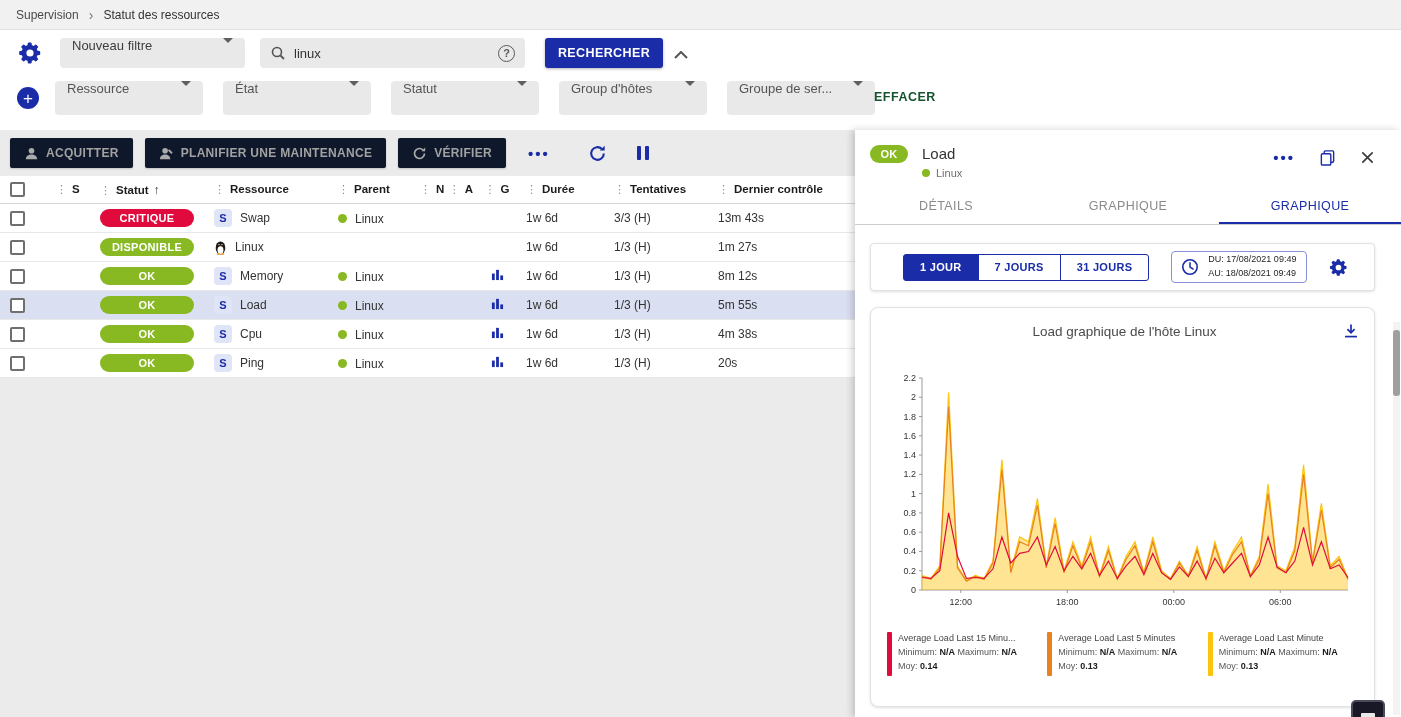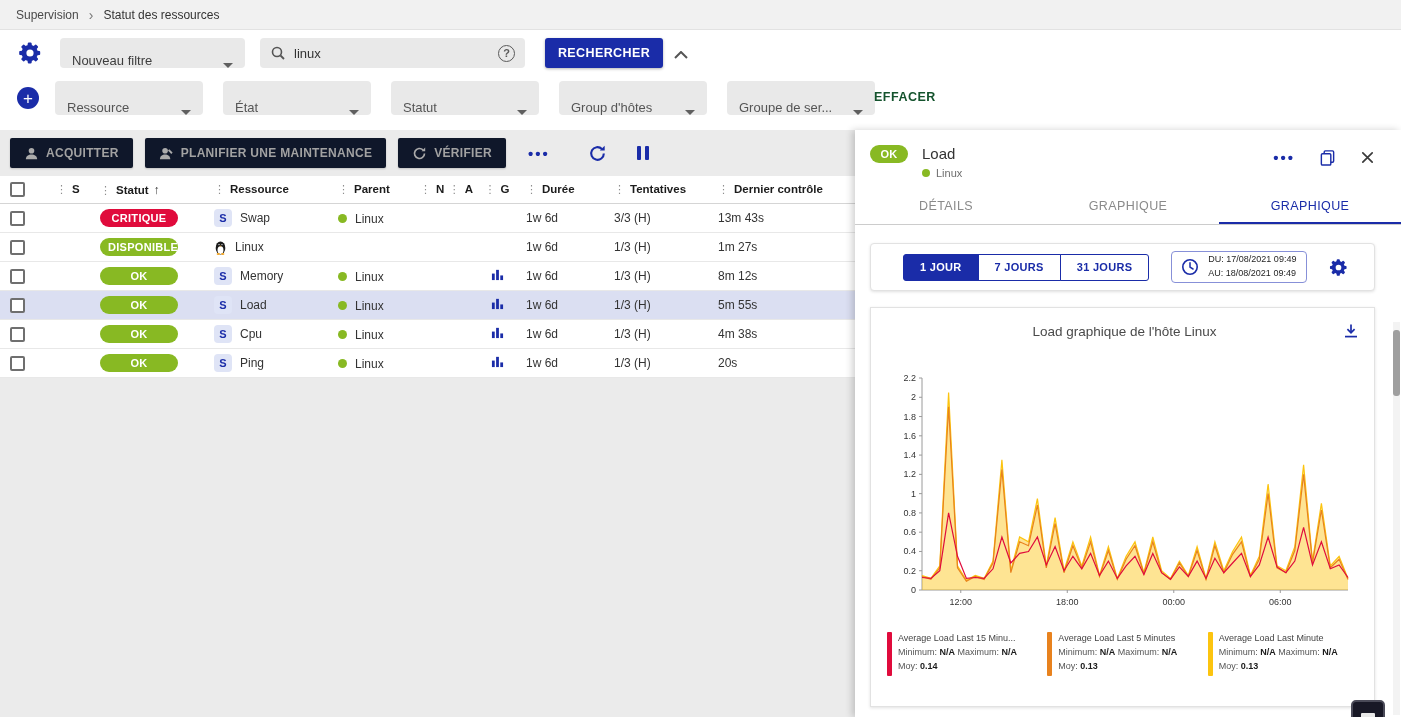--- a/index.html
+++ b/index.html
@@ -10,21 +10,21 @@
   .breadcrumb-bar { position:absolute; top:0; left:0; width:100%; height:30px; background:#f1f1f1;
     border-bottom:1px solid #e2e2e2; display:flex; align-items:center; gap:10px; padding:0 16px;
     font-size:12px; color:#4a4a4a; }
   .crumb { cursor:pointer; }
   .crumb.current { color:#333; }
   .crumb-sep { color:#777; font-size:14px; }
 
   
   .filter-area { position:absolute; top:30px; left:0; width:100%; height:100px; background:#fff; }
   .gear-big { position:absolute; left:18px; top:11px; cursor:pointer; }
-  .dropdown { background:#e9e9e9; border-radius:4px; display:flex; align-items:flex-end;
+  .dropdown { background:#e9e9e9; border-radius:4px; display:flex; align-items:flex-start;
     justify-content:space-between; padding:0 12px; color:#3d3d3d; font-size:13px; cursor:pointer; }
   .saved-filter { position:absolute; left:60px; top:8px; width:185px; height:30px; }
   .caret { width:0; height:0; border-left:5px solid transparent; border-right:5px solid transparent;
     border-top:5px solid #5f5f5f; margin-left:8px; }
   .search-box { position:absolute; left:260px; top:8px; width:265px; height:30px; background:#e9e9e9;
     border-radius:4px; display:flex; align-items:center; gap:8px; padding:0 10px; }
   .search-input { flex:1; border:none; background:transparent; outline:none; font-size:13px;
     color:#333; font-family:inherit; }
   .help-circle { width:17px; height:17px; border-radius:50%; border:1.5px solid #5a5a5a; color:#5a5a5a;
     font-size:11px; font-weight:bold; display:flex; align-items:center; justify-content:center; cursor:pointer; flex:none; }
@@ -54,21 +54,21 @@
   table { width:855px; border-collapse:collapse; table-layout:fixed; background:#fff; }
   thead th { text-align:left; padding:6px 4px 6px 10px; font-size:11.5px; color:#1c1c1c;
     border-bottom:1px solid #d5d5d5; white-space:nowrap; font-weight:bold; background:#fff; }
   .hdots { color:#8d8d8d; font-weight:normal; margin-right:5px; font-size:11px; cursor:col-resize; }
   .sort { margin-left:5px; color:#333; font-size:12px; cursor:pointer; }
   tbody td { padding:4px 4px 4px 10px; font-size:12px; color:#333; border-bottom:1px solid #e8e8e8;
     height:29px; white-space:nowrap; overflow:hidden; background:#fff; }
   tr.selected td { background:#dbdff2; }
   .cb { display:inline-block; width:15px; height:15px; border:2px solid #6f6f6f; border-radius:2px;
     background:#fff; vertical-align:middle; cursor:pointer; }
-  .pill { display:inline-block; width:78px; padding:3px 8px; text-align:center; border-radius:10px;
+  .pill { display:inline-block; width:94px; padding:3px 8px; text-align:center; border-radius:10px;
     color:#fff; font-size:11px; font-weight:bold; letter-spacing:.3px; }
   .schip { display:inline-flex; align-items:center; justify-content:center; width:18px; height:18px;
     border-radius:4px; background:#dfe4f6; color:#1a2ca8; font-size:11px; font-weight:bold;
     margin-right:8px; vertical-align:middle; }
   .dot { display:inline-block; width:9px; height:9px; border-radius:50%; background:#88b923;
     margin-right:8px; vertical-align:middle; }
   .col-n,.col-a,.col-g { text-align:center; padding-left:4px; }
   .res-name { vertical-align:middle; }
 
   
@@ -92,21 +92,21 @@
   .range-btn { height:27px; padding:0 16px; font-size:11px; font-weight:bold; letter-spacing:.3px;
     border:1px solid #1a2ca8; background:#fff; color:#1a2ca8; margin-left:-1px; cursor:pointer; font-family:inherit; }
   .range-btn:first-child { border-radius:3px 0 0 3px; margin-left:0; }
   .range-btn:last-child { border-radius:0 3px 3px 0; }
   .range-btn.active { background:#1a2ca8; color:#fff; }
   .period-box { margin-left:22px; display:flex; align-items:center; gap:8px; border:1px solid #8790d8;
     border-radius:4px; padding:2px 10px 2px 8px; height:32px; cursor:pointer; }
   .period-lines { font-size:9px; color:#1f1f1f; line-height:1.55; }
   .gear-small { margin-left:22px; cursor:pointer; display:flex; }
   .graph-card { margin:16px 26px 0 15px; height:400px; background:#fff; border:1px solid #e2e2e2;
-    border-radius:0; box-shadow:0 1px 3px rgba(0,0,0,.12); padding:14px 14px 8px; }
+    border-radius:8px; box-shadow:0 1px 3px rgba(0,0,0,.12); padding:14px 14px 8px; }
   .graph-title-row { display:flex; align-items:center; }
   .graph-title { flex:1; text-align:center; font-size:13.5px; color:#4a4a4a; padding-left:22px; }
   .chart-area { margin-top:30px; display:flex; justify-content:center; }
   .legend { display:flex; gap:10px; margin-top:16px; padding:0 2px; }
   .legend-item { display:flex; gap:6px; flex:1; min-width:0; cursor:pointer; }
   .legend-bar { width:5px; height:44px; border-radius:1px; flex:none; }
   .legend-text { font-size:9px; color:#555; line-height:1.55; white-space:nowrap; overflow:hidden; }
   .lg-name { color:#444; }
   .lg-line b { color:#1b1b1b; }
   .panel-scroll-track { position:absolute; right:1px; top:96px; bottom:2px; width:7px; background:#f3f3f3; }

